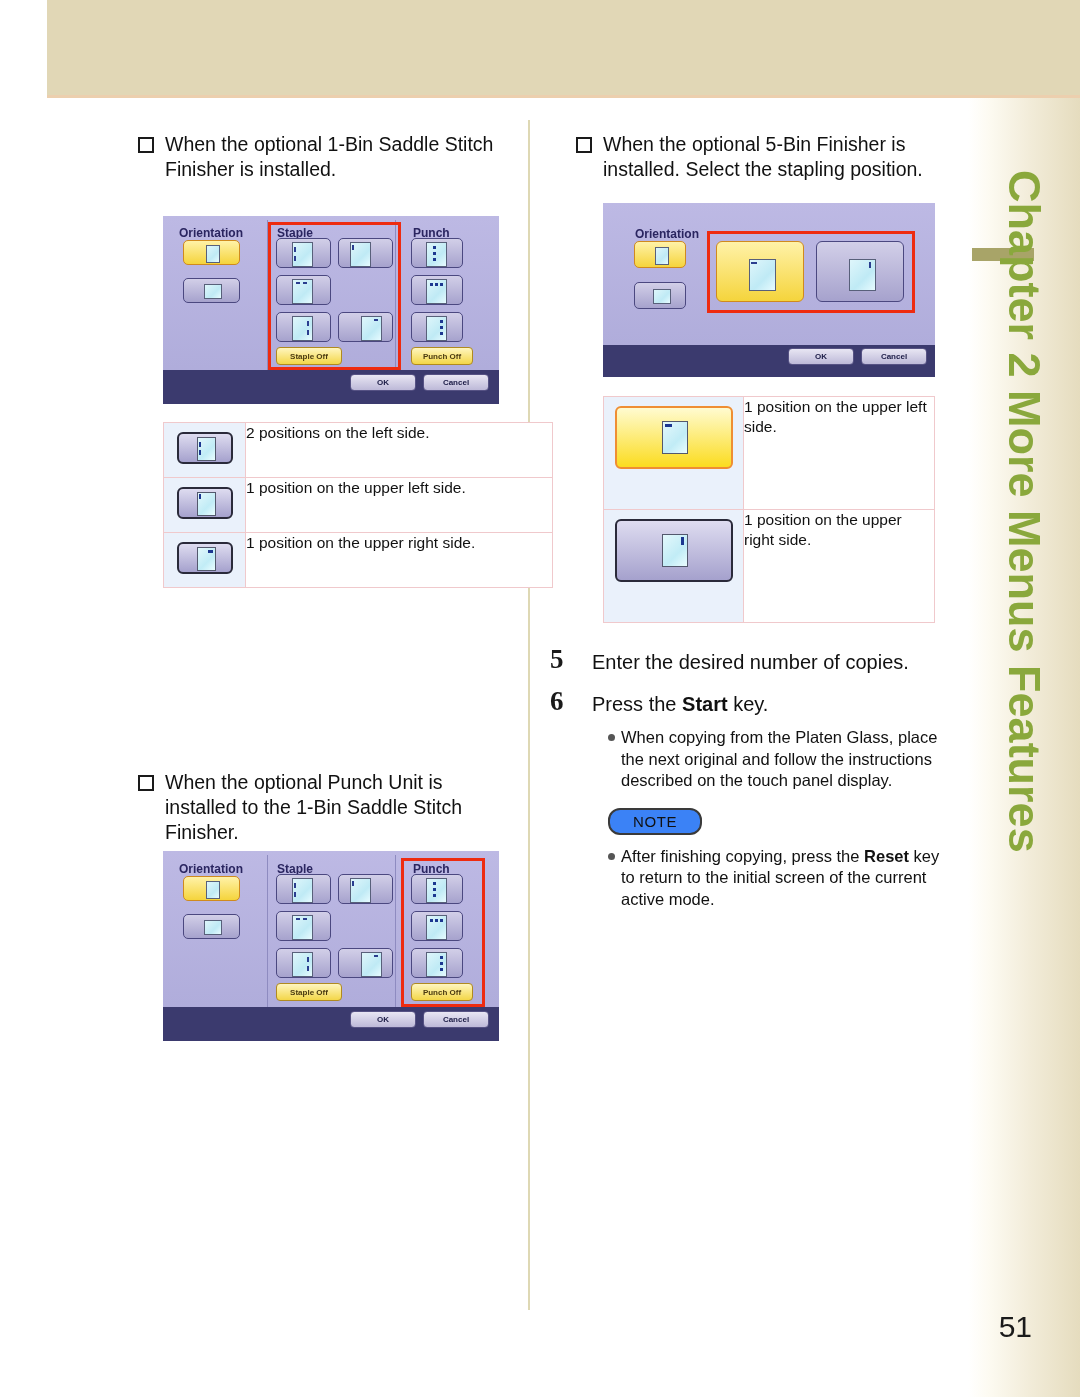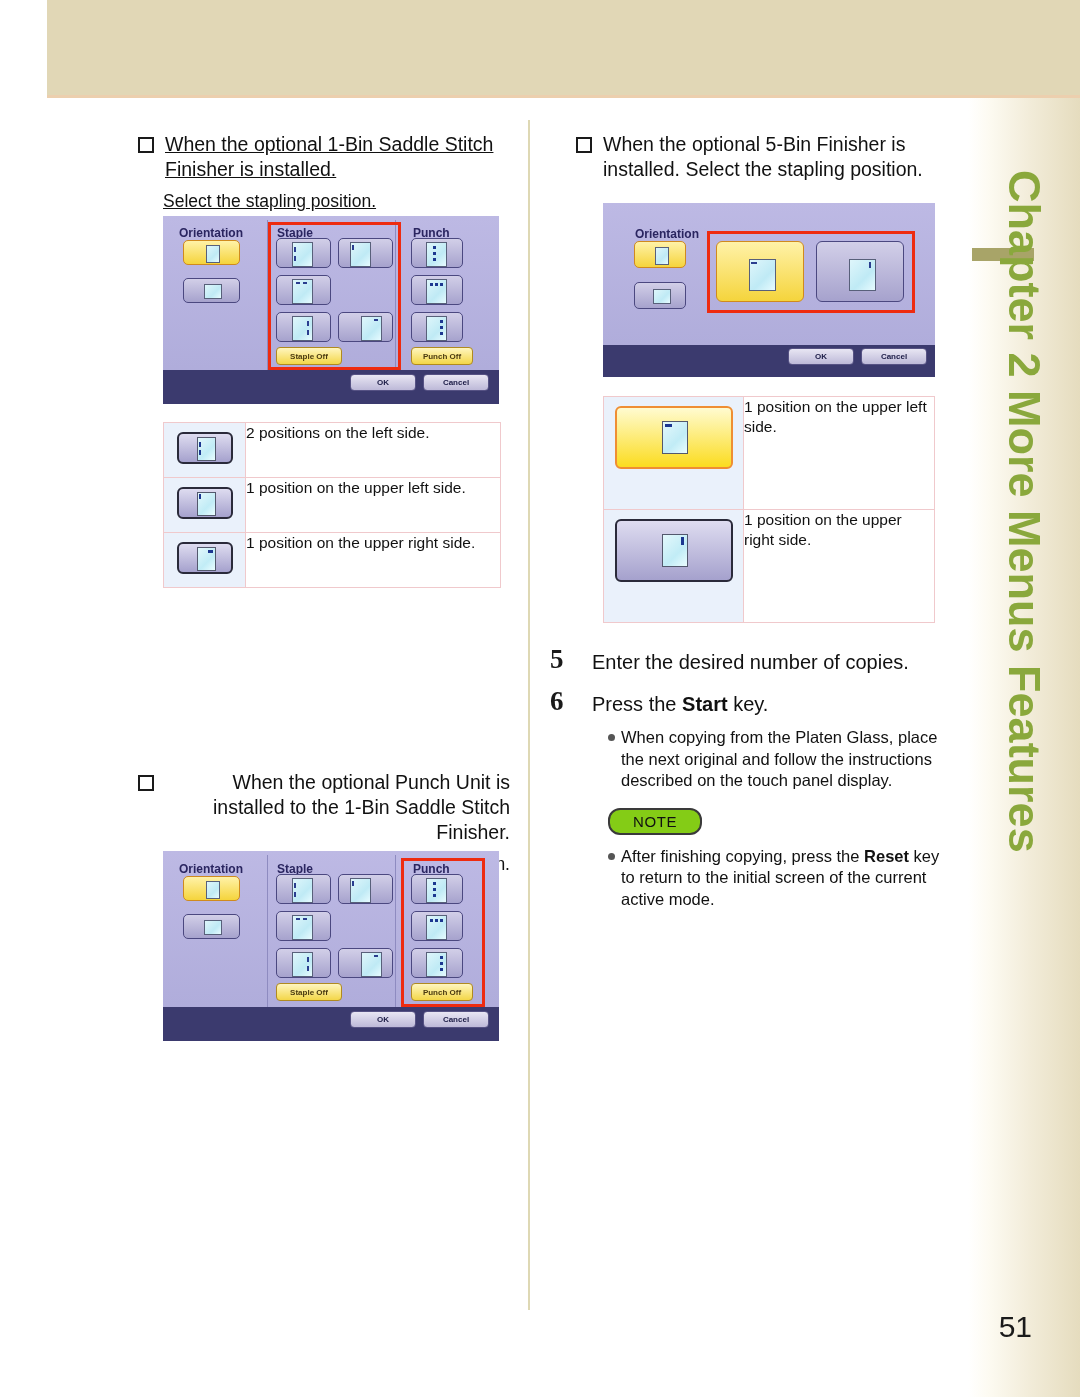--- a/index.html
+++ b/index.html
@@ -293,45 +293,44 @@
     justify-content: center;
     width: 90px;
     height: 23px;
     border: 2px solid #3a3a3a;
     border-radius: 12px;
     font-size: 15px;
     color: #111;
     letter-spacing: 0.6px;
     margin-left: 58px;
     margin-top: 16px;
-    background: #84cc16;
+    background: #3b82f6;
   }
   b { font-weight: bold; }
 </style>
 </head>
 <body>
 
 <div id="header-band"></div>
 <div id="header-rule"></div>
 
 <div id="chapter-sidebar">
   <div id="chapter-tab-marker"></div>
 </div>
 <div id="chapter-text">Chapter 2   More Menus Features</div>
 <div id="page-number">51</div>
 
 <div id="column-divider"></div>
 
-<div class="col" style="left:138px; top:132px; width:372px;text-decoration:underline;">
+<div class="col" style="left:138px; top:132px; width:372px;">
 
   <div class="bullet-head">
     <span class="bullet-sq"></span>
     <span>When the optional 1-Bin Saddle Stitch Finisher is installed.</span>
   </div>
-  <div class="sub-text">Select the stapling position.</div>
 </div>
 
 <div class="lcd-outer" style="position:absolute; left:163px; top:216px; width:336px; height:188px;">
   <div class="lcd-body"></div>
 
   <div class="lcd-divider" style="left:104px; top:4px; height:150px;"></div>
   <div class="lcd-divider" style="left:232px; top:4px; height:150px;"></div>
 
   <div class="lcd-label" style="left:16px; top:10px;">Orientation</div>
   <div class="lcd-label" style="left:114px; top:10px;">Staple</div>
@@ -389,21 +388,21 @@
   </div>
   <div class="lcd-btn yellow-tag" style="left:248px; top:131px; width:62px; height:18px;">Punch Off</div>
 
   <div class="lcd-footer" style="height:34px;"></div>
   <div class="lcd-btn footbtn" style="left:187px; top:158px; width:66px; height:17px; z-index:5;">OK</div>
   <div class="lcd-btn footbtn" style="left:260px; top:158px; width:66px; height:17px; z-index:5;">Cancel</div>
 
   <div class="redbox" style="left:105px; top:6px; width:133px; height:148px;"></div>
 </div>
 
-<table class="desc-table" style="left:163px; top:422px; width:338px;">
+<table class="desc-table" style="left:163px; top:422px; width:390px;">
   <tbody>
     <tr>
       <td class="desc-icon-cell">
         <span class="icon-wrap">
           <span class="icon-btn"></span>
           <span class="icon-paper"></span>
           <span class="dot" style="left:22px; top:10px; width:2px; height:5px;"></span>
           <span class="dot" style="left:22px; top:18px; width:2px; height:5px;"></span>
         </span>
       </td>
@@ -425,21 +424,21 @@
           <span class="icon-btn"></span>
           <span class="icon-paper"></span>
           <span class="dot" style="left:31px; top:8px; width:5px; height:3px;"></span>
         </span>
       </td>
       <td class="desc-text-cell">1 position on the upper right side.</td>
     </tr>
   </tbody>
 </table>
 
-<div class="col" style="left:138px; top:770px; width:372px;text-align:right;">
+<div class="col" style="left:138px; top:770px; width:372px;">
   <div class="bullet-head">
     <span class="bullet-sq"></span>
     <span>When the optional Punch Unit is installed to the 1-Bin Saddle Stitch Finisher.</span>
   </div>
   <div class="sub-text">Select the punching position.</div>
 </div>
 
 <div class="lcd-outer" style="position:absolute; left:163px; top:851px; width:336px; height:190px;">
   <div class="lcd-body"></div>
 

